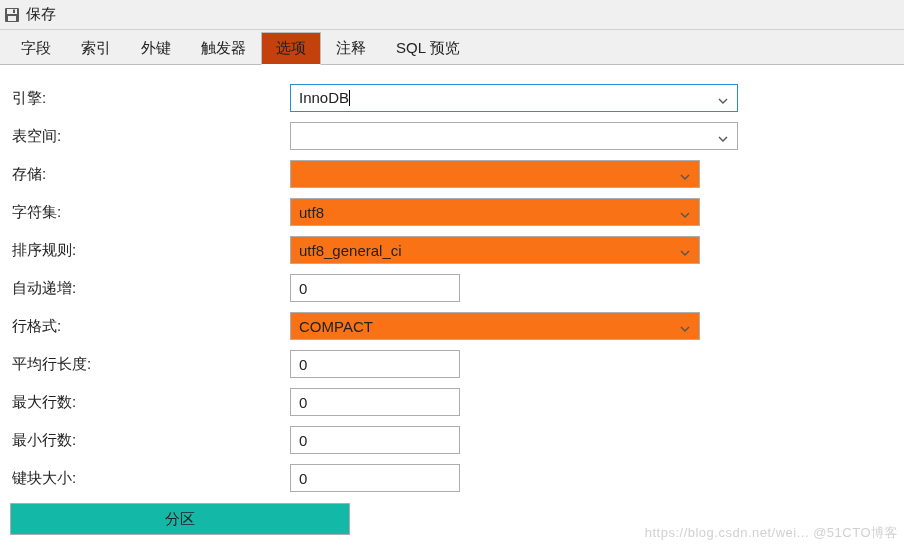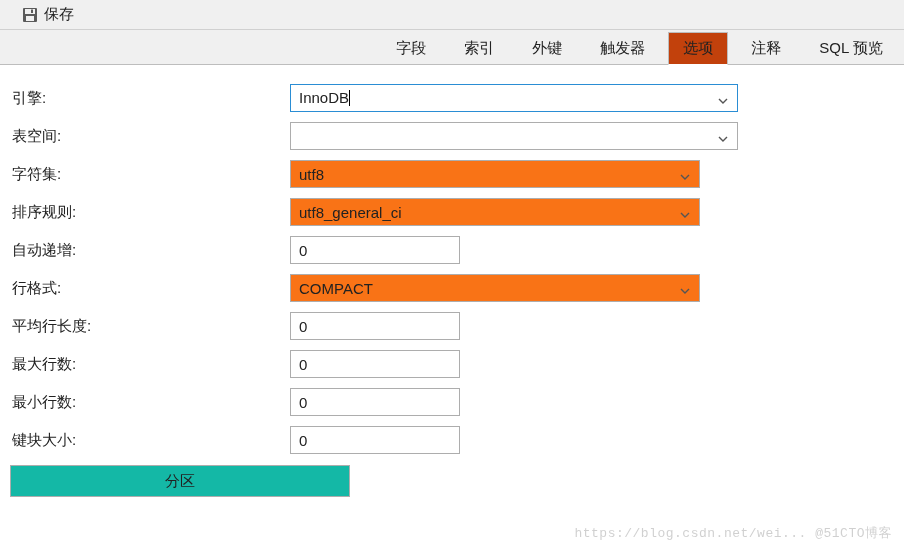--- a/index.html
+++ b/index.html
@@ -14,34 +14,33 @@
   }
   .window {
     width: 904px; height: 546px;
     background: #f0f0f0;
     position: relative;
   }
   .titlebar {
     height: 30px;
     display: flex;
     align-items: center;
-    padding: 0 22px;
+    padding: 0 4px;
     border-bottom: 1px solid #d0d0d0;
     gap: 6px;
   }
   .titlebar .icon svg { display: block; }
   .titlebar .title { font-size: 15px; }
 
   .tabstrip {
     height: 34px;
     display: flex;
     align-items: flex-end;
     padding: 0 6px;
-    gap: 8px;
-    justify-content: flex-end;
+    gap: 0;
   }
   .tab {
     padding: 6px 14px 6px 14px;
     font-size: 15px;
     cursor: default;
     border: 1px solid transparent;
     position: relative;
     top: 1px;
   }
   .tab.active {
@@ -120,26 +119,25 @@
     width: 1px; height: 16px;
     background: #000;
     vertical-align: middle;
     margin-left: 0px;
     position: relative;
     top: -1px;
   }
 
   .watermark {
     position: absolute;
-    right: 12px; bottom: 4px;
+    right: 6px; bottom: 4px;
     font-size: 13px;
     color: rgba(120,120,120,0.35);
     letter-spacing: 0.5px;
     pointer-events: none;
-    font-family: Liberation Mono, monospace;
   }
 </style>
 </head>
 <body>
 
 <div class="window">
 
   <div class="titlebar">
     <span class="icon">
       <svg width="16" height="16" viewBox="0 0 16 16">
@@ -181,20 +179,31 @@
       <div class="combo field-wide">
         <span></span>
         <span class="arrow">
           <svg width="10" height="6" viewBox="0 0 10 6">
               <path d="M1 1 L5 5 L9 1" stroke="#555" stroke-width="1.4" fill="none"></path>
             </svg>
         </span>
       </div>
     </div>
 
+    <div class="form-row">
+      <div class="form-label">存储:</div>
+      <div class="combo grey field-med">
+        <span></span>
+        <span class="arrow">
+          <svg width="10" height="6" viewBox="0 0 10 6">
+              <path d="M1 1 L5 5 L9 1" stroke="#555" stroke-width="1.4" fill="none"></path>
+            </svg>
+        </span>
+      </div>
+    </div>
 
     <div class="form-row">
       <div class="form-label">字符集:</div>
       <div class="combo grey field-med">
         <span>utf8</span>
         <span class="arrow">
           <svg width="10" height="6" viewBox="0 0 10 6">
               <path d="M1 1 L5 5 L9 1" stroke="#555" stroke-width="1.4" fill="none"></path>
             </svg>
         </span>

